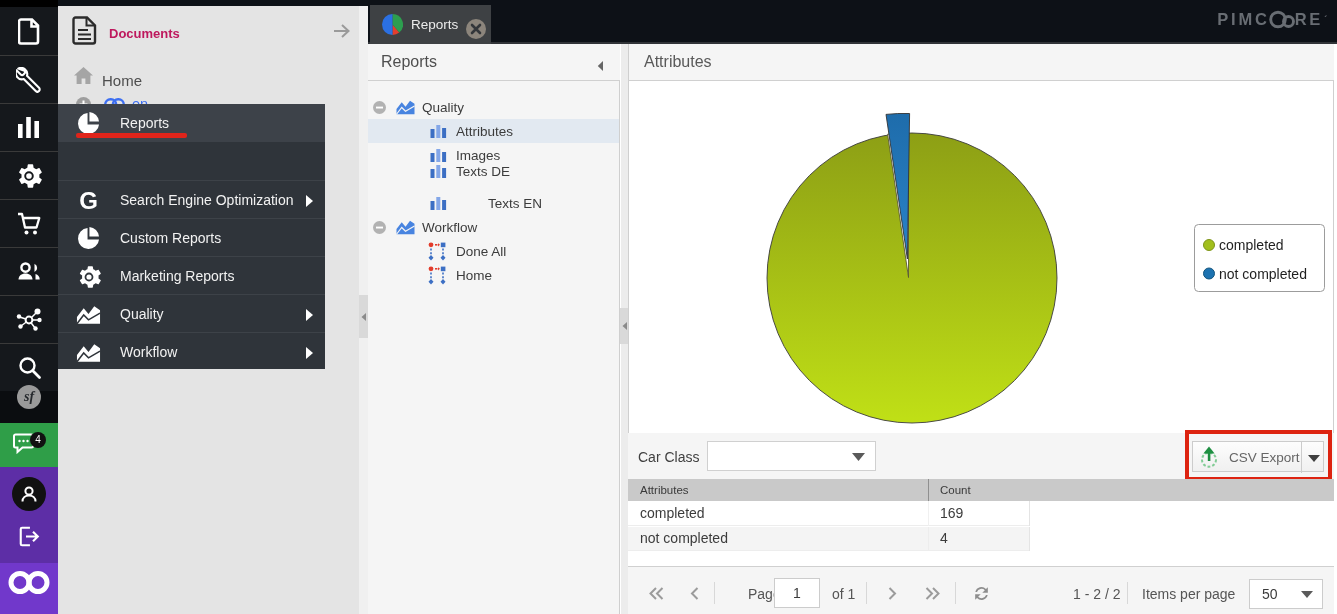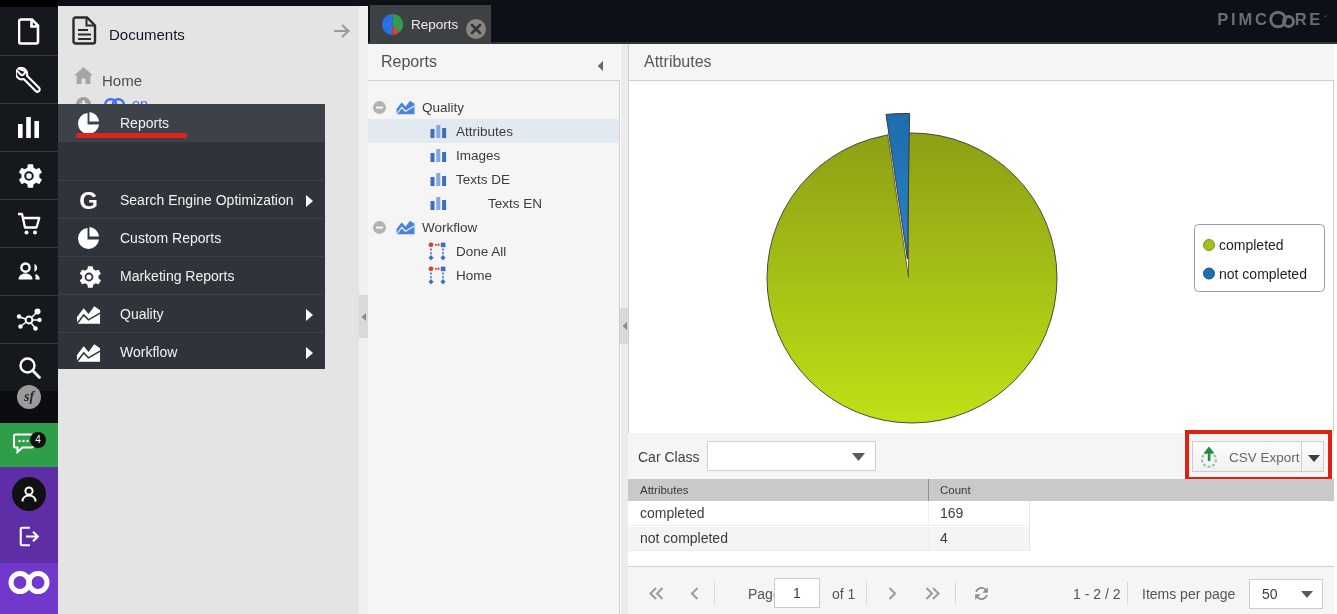--- a/index.html
+++ b/index.html
@@ -48,21 +48,21 @@
   <div class="abs" style="left:58px;top:0;width:310px;height:6px;background:#0d1117;"></div>
   <div class="abs" id="docpanel">
 
     <div class="abs" style="left:14px;top:10px;width:25px;height:29px;">
       <svg width="25" height="29" viewBox="0 0 25 29">
           <path d="M3.5 1.5 h11.5 l8 8 v16 a2 2 0 0 1 -2 2 h-17.5 a2 2 0 0 1 -2 -2 v-22 a2 2 0 0 1 2 -2 z" fill="none" stroke="#2b2b2b" stroke-width="2.4"></path>
           <path d="M14.5 2 v7.5 h8" fill="none" stroke="#2b2b2b" stroke-width="2"></path>
           <path d="M6 14 h10 M6 18.5 h13 M6 23 h13" stroke="#2b2b2b" stroke-width="2"></path>
         </svg>
     </div>
-    <div class="abs" style="left:51px;top:20px;font-size:15px;font-weight:normal;color:#0f172a;">Documents</div>
+    <div class="abs" style="left:51px;top:20px;font-size:13px;font-weight:bold;color:#be185d;">Documents</div>
     <div class="abs" style="left:275px;top:17px;">
       <svg width="17" height="16" viewBox="0 0 17 16">
           <path d="M1 8 h14 M9 2 L15.5 8 L9 14" fill="none" stroke="#9a9a9a" stroke-width="2"></path>
         </svg>
     </div>
 
     <div class="abs" style="left:16px;top:61px;width:19px;height:17px;">
       <svg width="19" height="17" viewBox="0 0 19 17">
           <path d="M9.5 0 L19 8.5 h-2.6 v8.5 h-5 v-5.5 h-3.8 v5.5 h-5 v-8.5 h-2.6 z" fill="#a5a5a5"></path>
         </svg>
@@ -233,21 +233,21 @@
       <span style="margin-left:9px">Attributes</span>
     </div>
     <div class="trow" style="top:99px;">
       <svg style="margin-left:62px" width="17" height="17" viewBox="0 0 17 17">
           <rect x="0.5" y="6" width="4" height="9" fill="#3c6fc4"></rect>
           <rect x="6.3" y="2" width="4" height="13" fill="#84a7e8"></rect>
           <rect x="12.1" y="5" width="4" height="10" fill="#3c6fc4"></rect>
         </svg>
       <span style="margin-left:9px">Images</span>
     </div>
-    <div class="trow" style="top:123px;">
+    <div class="trow" style="top:115px;">
       <svg style="margin-left:62px" width="17" height="17" viewBox="0 0 17 17">
           <rect x="0.5" y="6" width="4" height="9" fill="#3c6fc4"></rect>
           <rect x="6.3" y="2" width="4" height="13" fill="#84a7e8"></rect>
           <rect x="12.1" y="5" width="4" height="10" fill="#3c6fc4"></rect>
         </svg>
       <span style="margin-left:9px">Texts DE</span>
     </div>
     <div class="trow" style="top:147px;gap:32px;">
       <svg style="margin-left:62px" width="17" height="17" viewBox="0 0 17 17">
           <rect x="0.5" y="6" width="4" height="9" fill="#3c6fc4"></rect>

